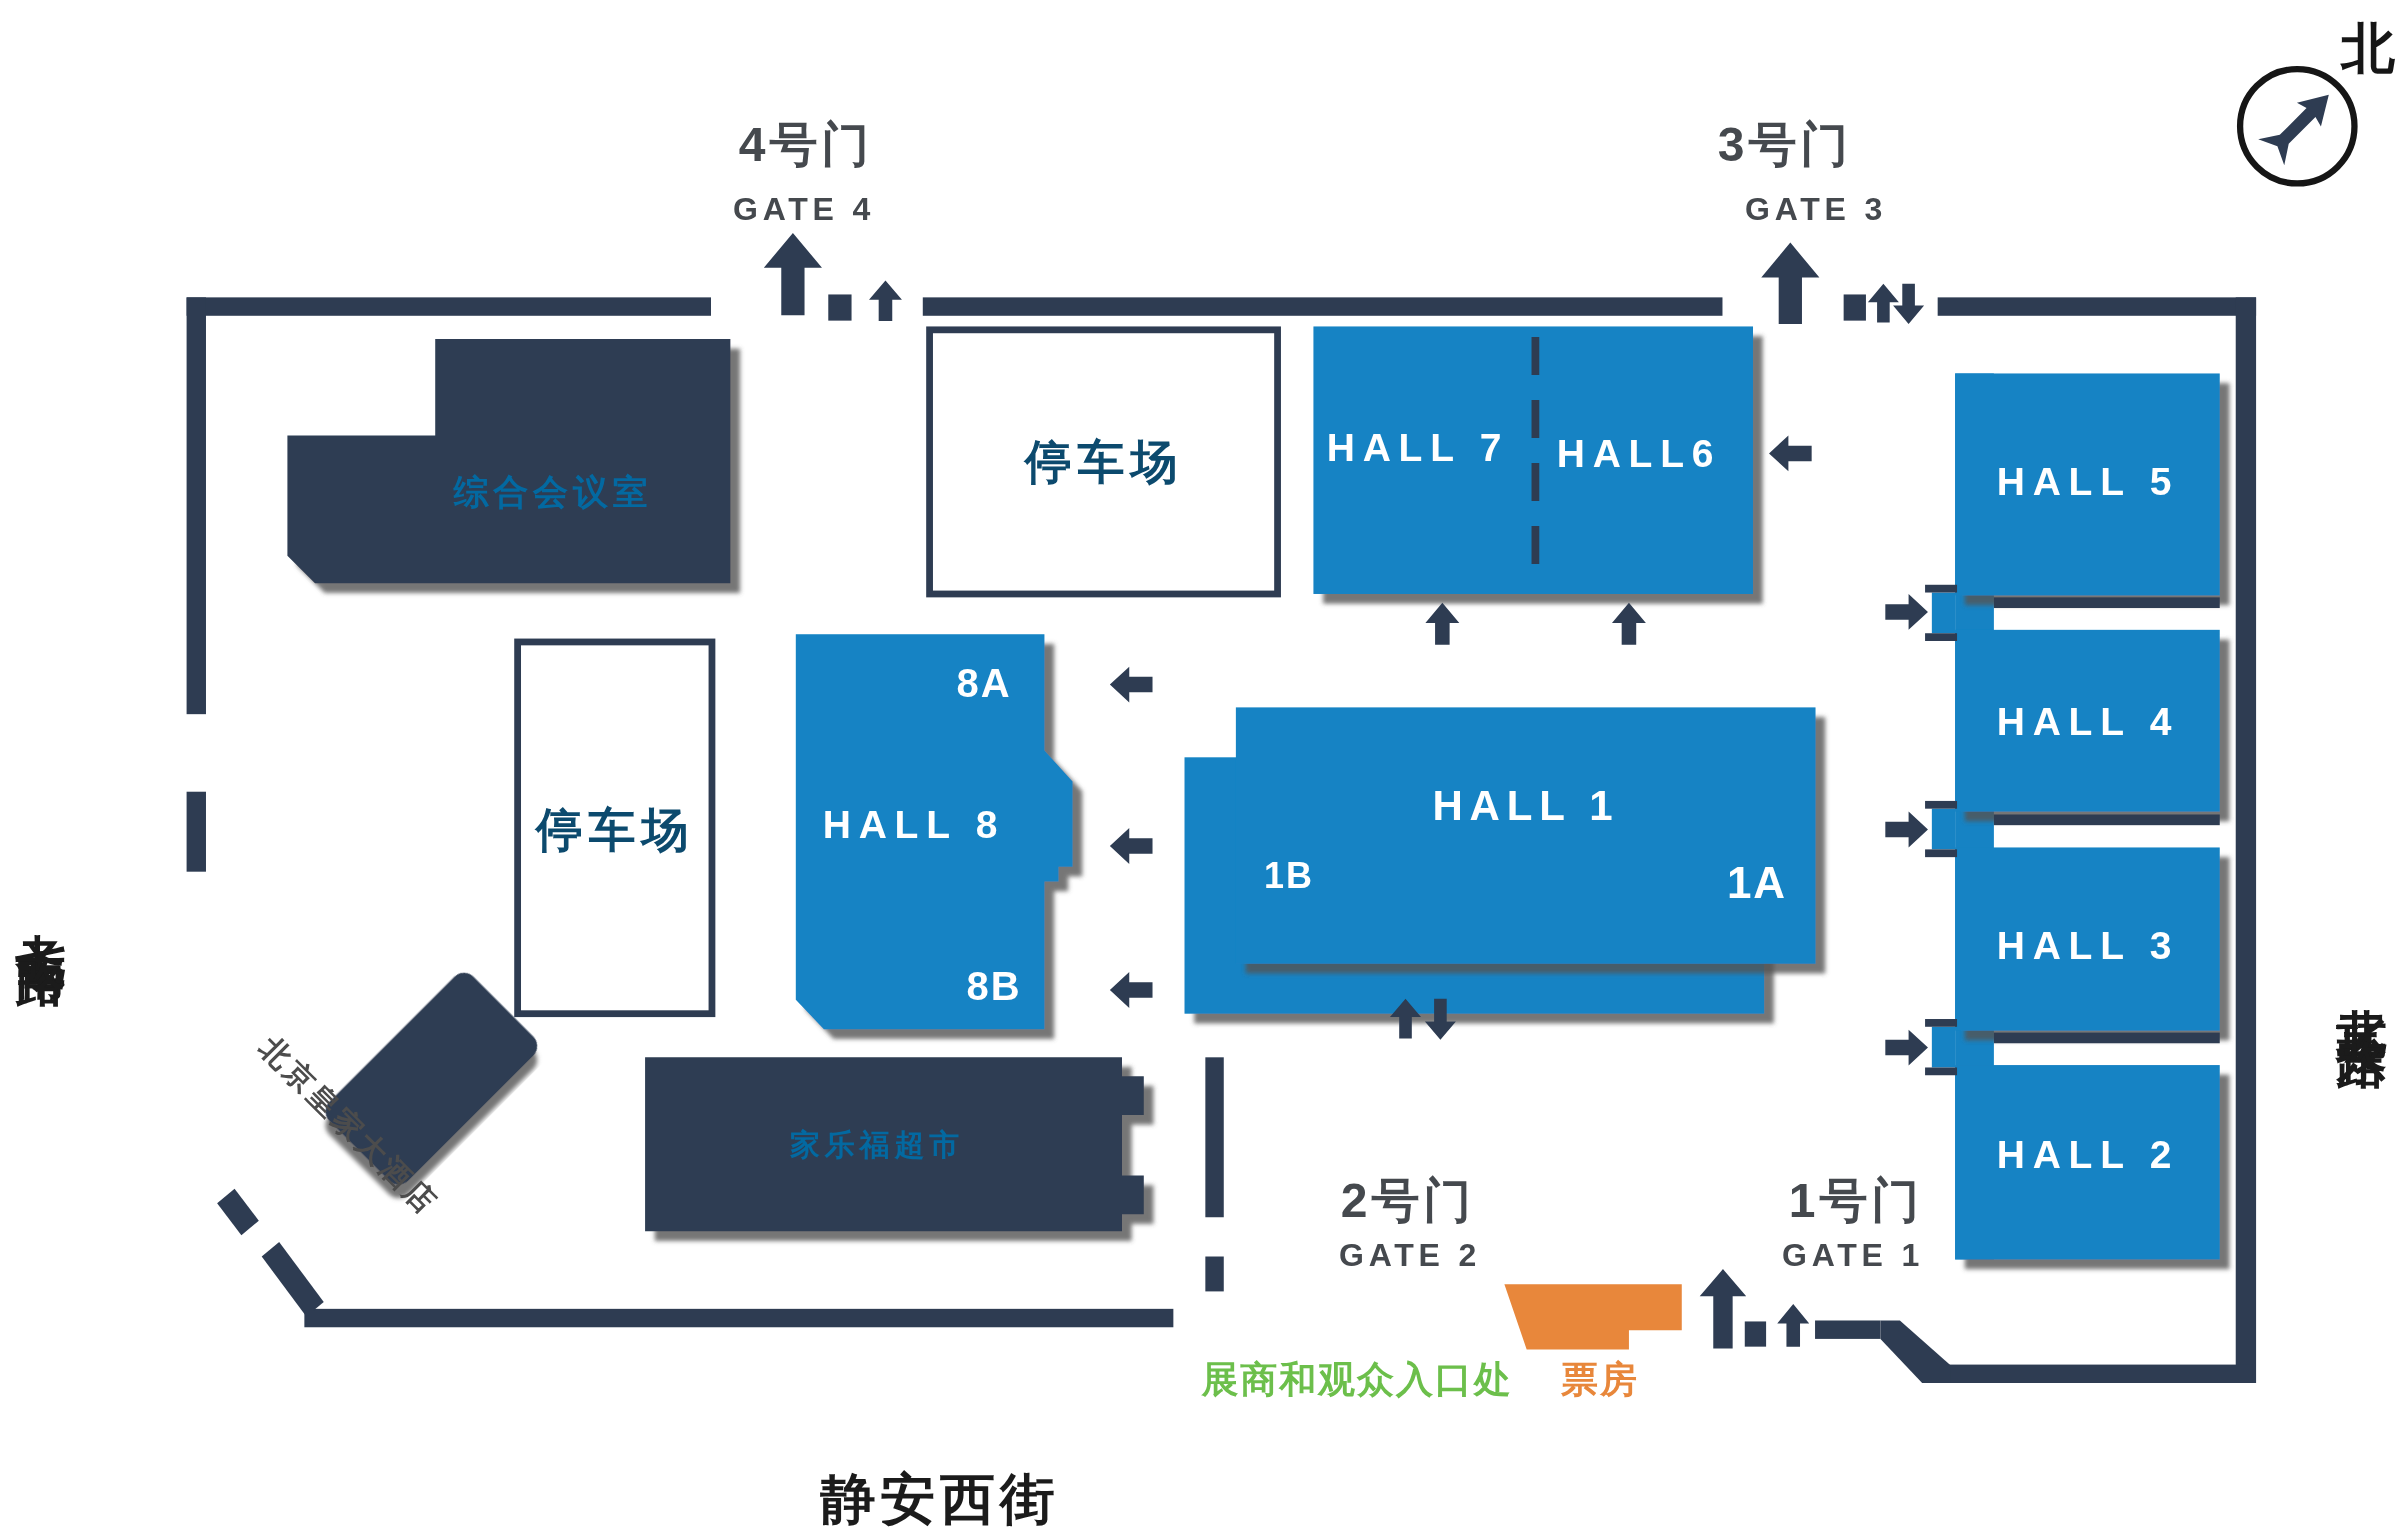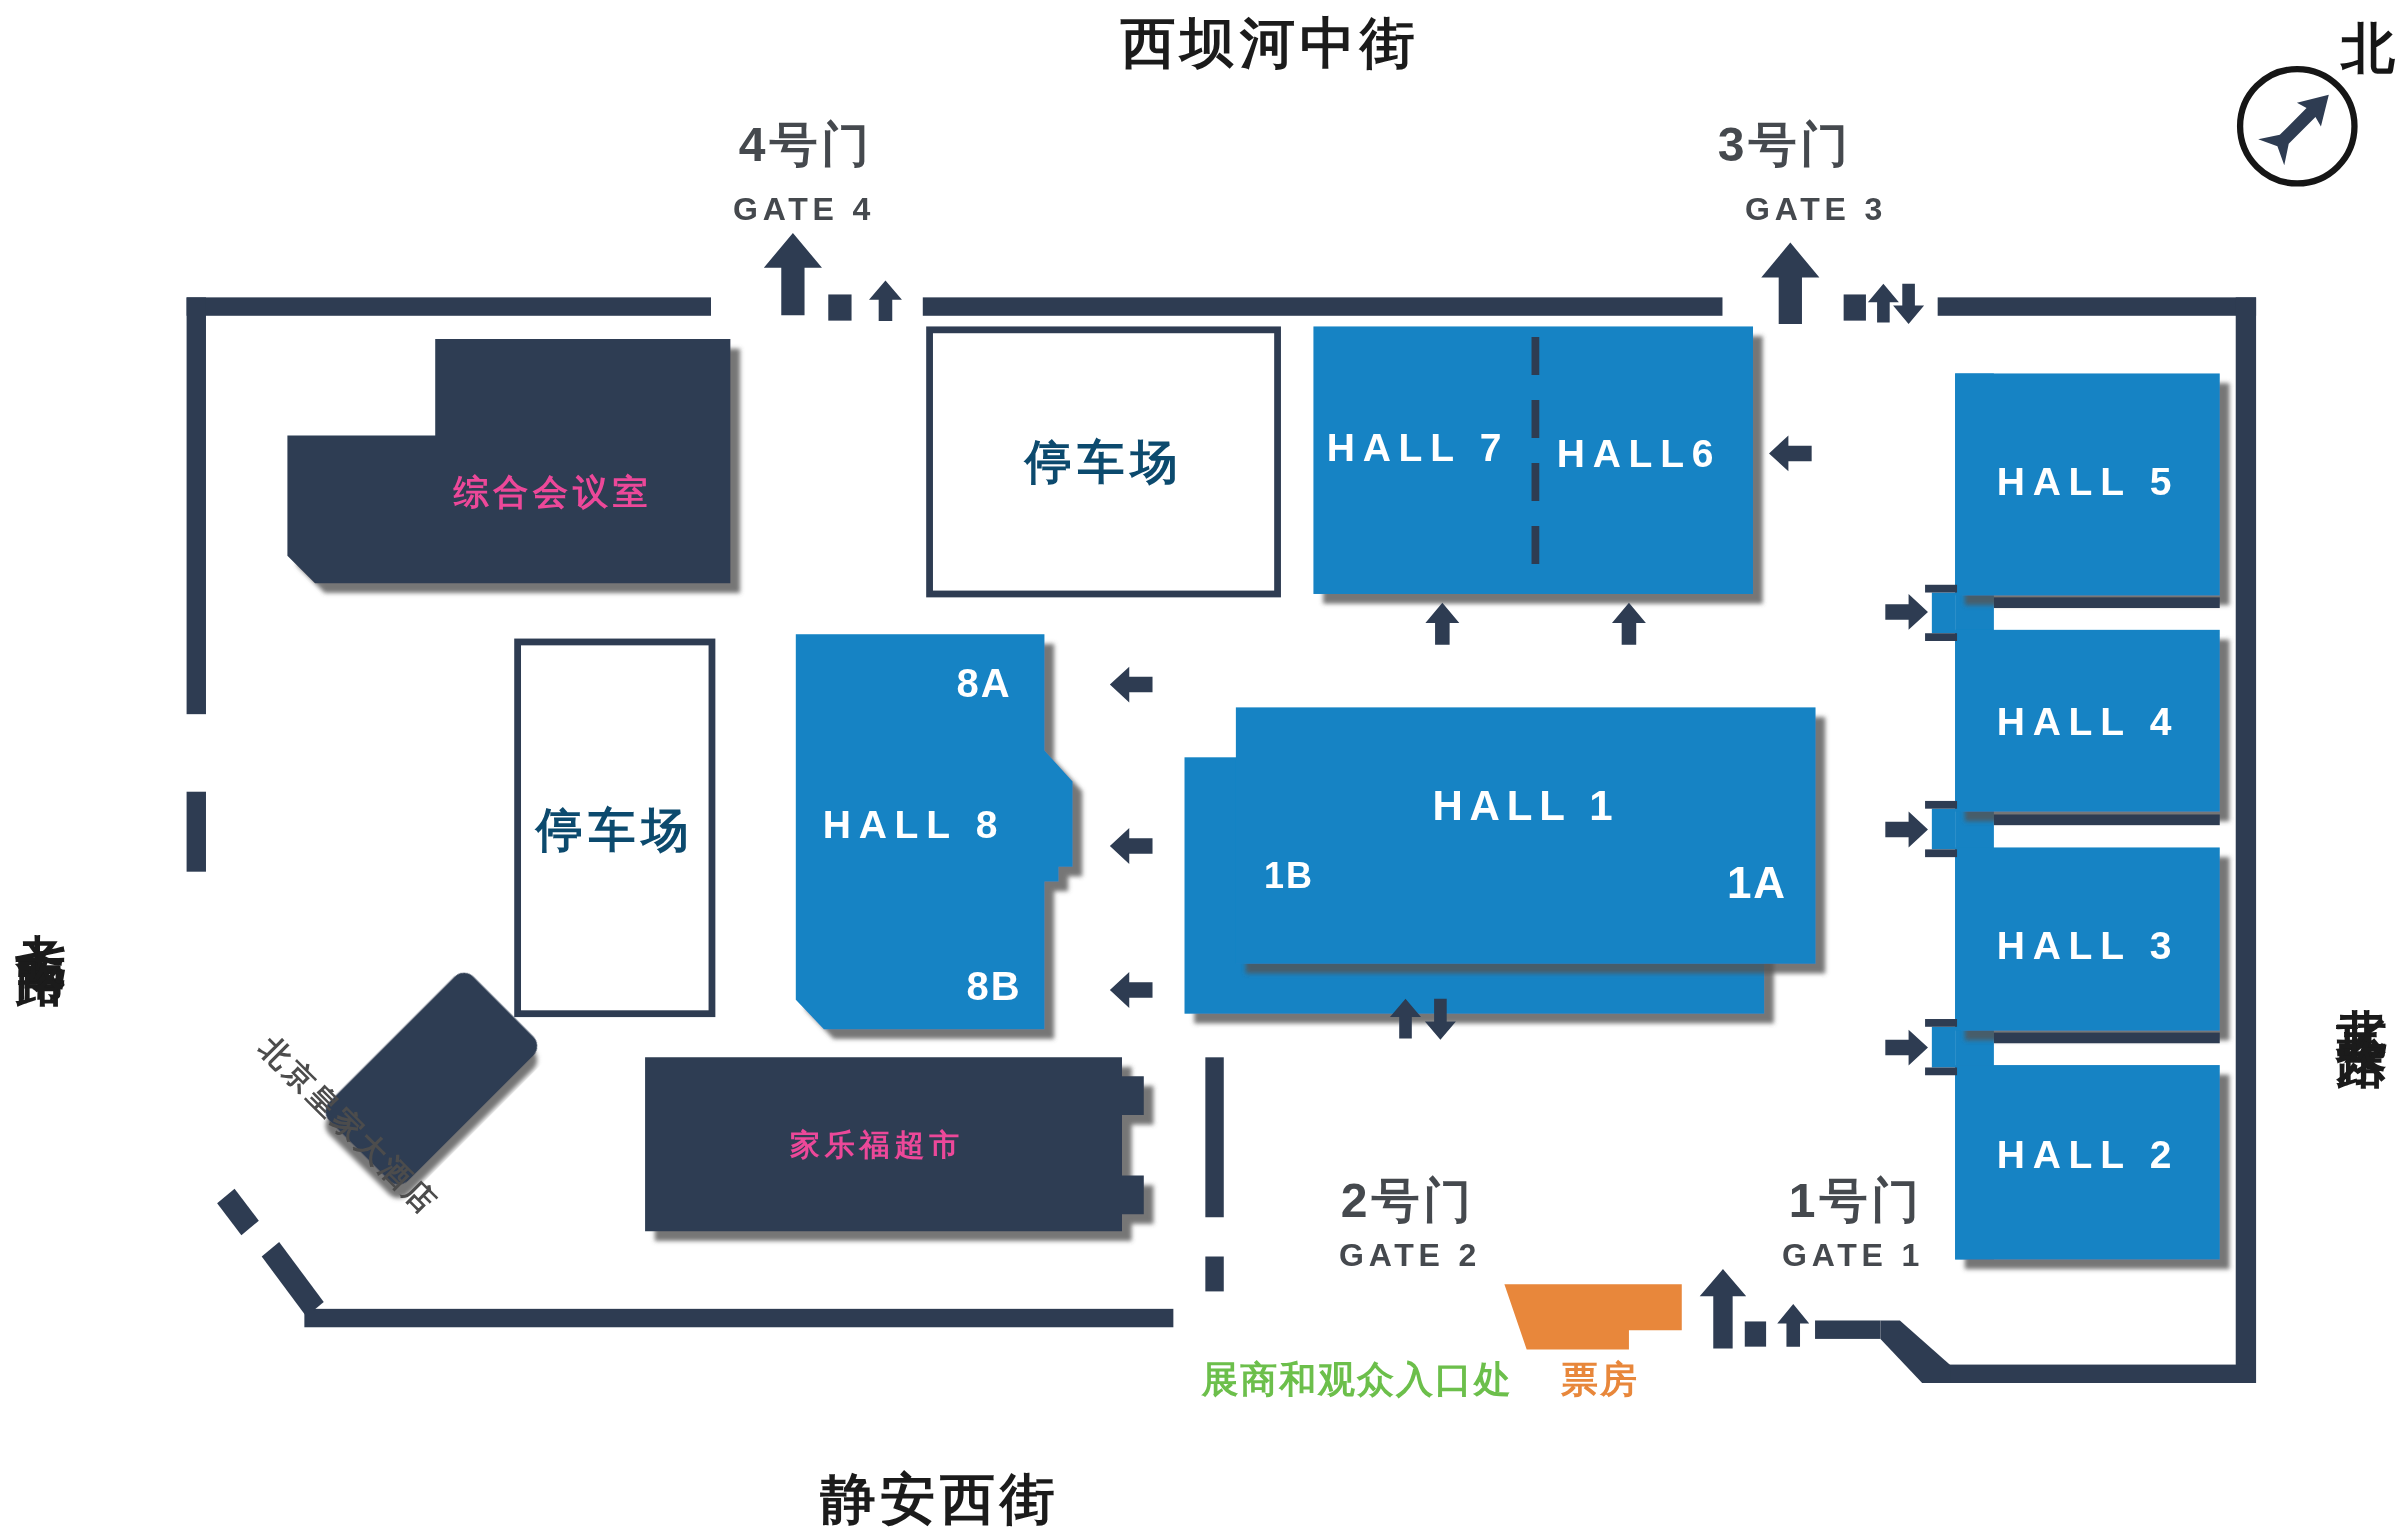--- a/index.html
+++ b/index.html
@@ -15,21 +15,21 @@
   .street{font-size:55px;color:#1b1b1b;letter-spacing:4.8px;}
   .vstreet{position:absolute;transform:translate(-50%,0);writing-mode:vertical-rl;text-orientation:upright;
            font-weight:700;font-size:50px;color:#1b1b1b;letter-spacing:7.8px;line-height:1;}
   .compass-n{font-size:54px;color:#161616;letter-spacing:0;}
   .gate-cn{font-size:48px;color:#45494e;letter-spacing:3.9px;}
   .gate-en{font-size:32px;color:#45494e;letter-spacing:4.8px;}
   .hall{color:#ffffff;font-size:39px;letter-spacing:7.8px;}
   .hall-big{color:#ffffff;font-size:42px;letter-spacing:6.8px;}
   .hall-sub{color:#ffffff;font-size:40px;letter-spacing:1.9px;}
   .parking{font-size:47px;color:#0c4a6e;letter-spacing:5.8px;}
-  .bldg{color:#ec4899;font-size:35px;letter-spacing:4.8px;}
+  .bldg{color:#0369a1;font-size:35px;letter-spacing:4.8px;}
   .green-text{color:var(--entrance_green);font-size:37px;letter-spacing:1.9px;text-align:right;}
   .orange-text{color:var(--box_office_orange);font-size:37px;letter-spacing:1.9px;}
   .hotel-label{position:absolute;left:279px;top:1028px;transform:rotate(45deg);transform-origin:0 0;
                font-weight:700;font-size:30px;color:#4c4c4c;letter-spacing:3.9px;white-space:nowrap;}
 </style>
 </head>
 <body>
 
 <div class="map">
 
@@ -113,21 +113,20 @@
     <polygon class="navy" points="2972,2145 3004,2107 2985,2107 2985,2060 2959,2060 2959,2107 2940,2107"></polygon>
     <polygon class="navy" points="3555,2618 3603,2674 3575,2674 3575,2782 3535,2782 3535,2674 3507,2674"></polygon>
     <polygon class="navy" points="3700,2690 3733,2730 3714,2730 3714,2778 3686,2778 3686,2730 3667,2730"></polygon>
 
     <circle cx="4740" cy="260" r="118" fill="#ffffff" stroke="#161616" stroke-width="13"></circle>
     <g transform="rotate(45 4740 260)">
       <polygon class="navy" points="4740,168 4775,226 4753,220 4753,298 4778,336 4740,318 4702,336 4727,298 4727,220 4705,226"></polygon>
     </g>
   </svg>
 
-  <div class="label street" style="left:1270px;top:43px;">西坝河中街</div>
   <div class="vstreet" style="left:41px;top:894px;">七圣南路</div>
   <div class="vstreet" style="left:2362px;top:969px;">北三环东路</div>
   <div class="label street" style="left:940px;top:1499px;font-family:Liberation Serif, serif;">静安西街</div>
 
   <div class="label compass-n" style="left:2368px;top:48px;">北</div>
 
   <div class="label gate-cn" style="left:806px;top:145px;">4号门</div>
   <div class="label gate-en" style="left:804px;top:209px;">GATE 4</div>
   <div class="label gate-cn" style="left:1785px;top:145px;">3号门</div>
   <div class="label gate-en" style="left:1816px;top:209px;">GATE 3</div>

